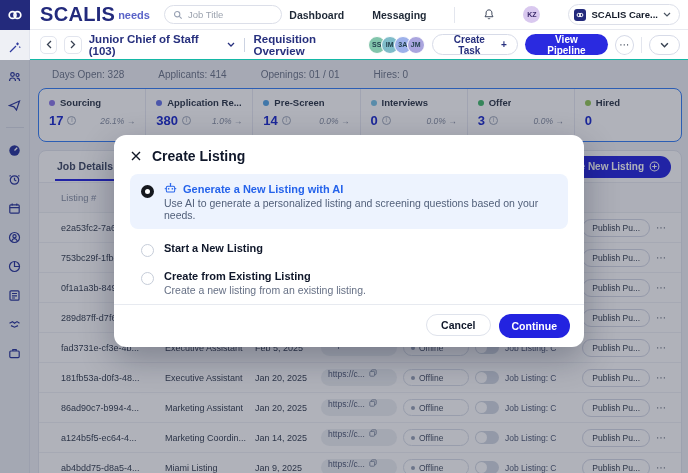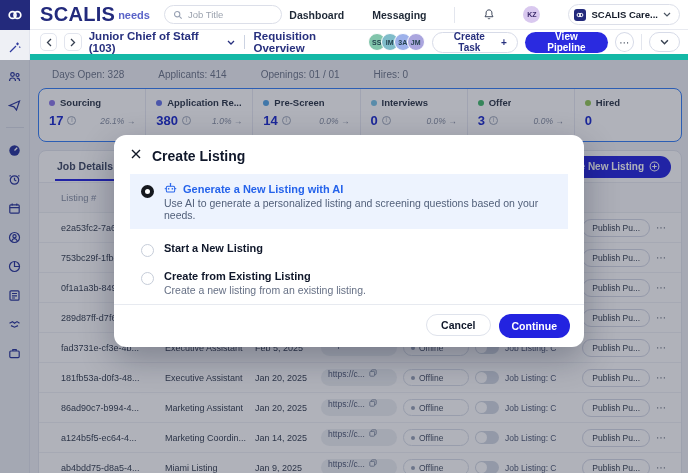--- a/index.html
+++ b/index.html
@@ -25,21 +25,21 @@
   .nav-right { margin-left:auto; display:flex; align-items:center; gap:28px;justify-content:space-between; }
   .nav-link { font-size:10.5px; font-weight:bold; color:#1f2937; cursor:default; }
   .v-div { width:1px; height:16px; background:#e3e6ee; }
   .avatar-kz { width:17px; height:17px; border-radius:50%; background:#d9c8ef; color:#3b2a6b; font-size:7px; font-weight:bold; display:flex; align-items:center; justify-content:center; }
   .org-pill { display:flex; align-items:center; gap:5px; border:1px solid #dcdfe9; border-radius:11px; height:21px; padding:0 8px 0 5px; background:#fff; }
   .org-logo { width:12px; height:12px; border-radius:3px; background:#232a7c; display:flex; align-items:center; justify-content:center; }
   .org-name { font-size:9.5px; font-weight:bold; color:#111827; }
   .chev { color:#4b5563; display:inline-flex; }
 
   
-  .subbar { height:30px; background:#ffffff; border-bottom:6px solid #14b8a6; display:flex; align-items:center; padding:0 8px 0 10px; gap:7px; }
+  .subbar { height:30px; background:#ffffff; border-bottom:1px solid #14b8a6; display:flex; align-items:center; padding:0 8px 0 10px; gap:7px; }
   .nav-btn { width:18px; height:18px; border:1px solid #e2e5ee; border-radius:5px; background:#fff; display:flex; align-items:center; justify-content:center; color:#374151; }
   .req-title { font-size:11.5px; font-weight:bold; color:#27307e; display:flex; align-items:center; gap:4px; }
   .crumb-div { width:1px; height:14px; background:#ccd3e2; margin:0 2px; }
   .page-title { font-size:11.5px; font-weight:bold; color:#27307e; }
   .avatars { display:flex; margin-left:auto; }
   .avatars .av { width:18px; height:18px; border-radius:50%; border:1.5px solid #fff; margin-left:-5px; font-size:7px; font-weight:bold; color:#24424e; display:flex; align-items:center; justify-content:center; }
   .btn-outline { display:flex; align-items:center; gap:5px; border:1px solid #d7dbe8; border-radius:11px; height:21px; padding:0 10px; font-size:10px; font-weight:bold; color:#27307e; background:#fff; }
   .btn-blue { display:flex; align-items:center; gap:5px; border:none; border-radius:11px; height:21px; padding:0 11px; font-size:10px; font-weight:bold; color:#fff; background:#2a2ae0; }
   .more-btn { width:20px; height:20px; border:1px solid #d7dbe8; border-radius:50%; background:#fff; display:flex; align-items:center; justify-content:center; font-size:10px; color:#374151; letter-spacing:1px; }
   .collapse-btn { width:32px; height:20px; border:1px solid #d7dbe8; border-radius:11px; background:#fff; display:flex; align-items:center; justify-content:center; color:#374151; }
@@ -78,25 +78,25 @@
   .status-dot { width:4px; height:4px; border-radius:50%; background:#9aa4b8; flex:none; }
   .toggle { flex:0 0 24px; height:13px; background:#d4dae4; border-radius:7px; position:relative; }
   .toggle::after { content:""; position:absolute; left:1px; top:1px; width:11px; height:11px; border-radius:50%; background:#fff; }
   .c-listing { flex:0 0 62px; font-size:8.5px; color:#55607a; }
   .c-action { margin-left:auto; height:18px; border:1px solid #d7dbe8; border-radius:9px; background:#fff; padding:0 9px; font-size:8.5px; color:#3c4657; display:flex; align-items:center; white-space:nowrap; }
   .c-dots { font-size:10px; color:#6b7280; letter-spacing:1px; }
 
   
   .dim { position:absolute; left:0; top:60px; width:688px; height:413px; background:rgba(16,22,45,.33); z-index:40; }
   .modal { position:absolute; left:114px; top:135px; width:470px; height:212px; background:#fff; border-radius:12px; box-shadow:0 12px 34px rgba(10,15,40,.3); z-index:50; display:flex; flex-direction:column; }
-  .modal-head { display:flex; gap:10px; padding:13px 16px 8px; }
+  .modal-head { display:flex; align-items:center; gap:10px; padding:13px 16px 8px; }
   .modal-title { font-size:14px; font-weight:bold; color:#0f172a; }
   .opt-wrap { padding:2px 16px 0; }
   .opt { display:flex; gap:10px; align-items:flex-start; }
-  .opt-ai { background:#edf3fe; border-radius:0; padding:8px 11px; }
+  .opt-ai { background:#edf3fe; border-radius:8px; padding:8px 11px; }
   .opt-plain { padding:0 11px; margin-top:13px; }
   .radio-on { width:13px; height:13px; border-radius:50%; border:4px solid #15181e; background:#fff; flex:none; margin-top:3px; }
   .radio-off { width:13px; height:13px; border-radius:50%; border:1.3px solid #c6cdd9; background:#fff; flex:none; margin-top:2px; }
   .opt-title-row { display:flex; align-items:center; gap:6px; }
   .opt-title-ai { font-size:11px; font-weight:bold; color:#2563eb; }
   .opt-title { font-size:11px; font-weight:bold; color:#0f172a; }
   .opt-desc { font-size:10.5px; color:#667085; margin-top:2px; }
   .opt-desc-ai { color:#52607a; }
   .modal-foot { margin-top:auto; border-top:1px solid #e7eaf0; padding:9px 14px; display:flex; justify-content:flex-end; gap:8px; }
   .btn-cancel { height:22px; padding:0 14px; border:1px solid #dfe3ec; border-radius:12px; background:#fff; font-size:10.5px; font-weight:bold; color:#0f172a; display:flex; align-items:center; }

